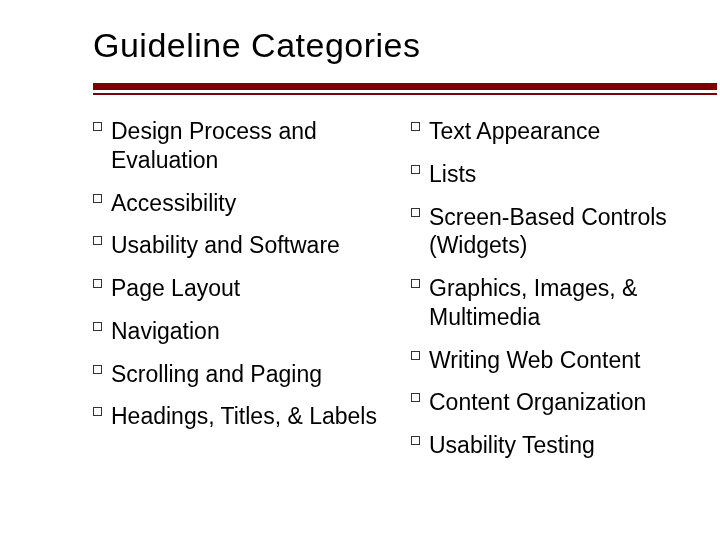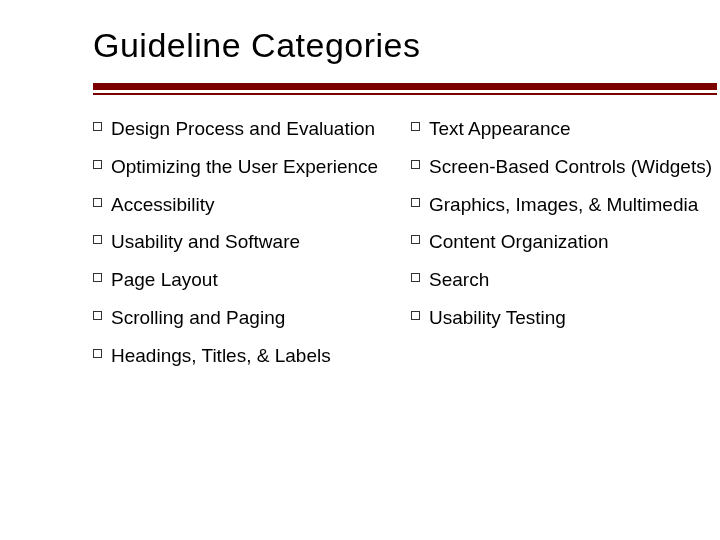--- a/index.html
+++ b/index.html
@@ -48,21 +48,21 @@
     flex: 1 1 50%;
   }
   ul.bullets {
     list-style: none;
     padding: 0;
     margin: 0;
   }
   ul.bullets li {
     position: relative;
     padding-left: 18px;
-    font-size: 19px;
+    font-size: 23px;
     line-height: 1.25;
     margin-bottom: 14px;
   }
   ul.bullets li .marker {
     position: absolute;
     left: 0;
     top: 5px;
     width: 9px;
     height: 9px;
     border: 1px solid #333;
@@ -81,35 +81,35 @@
 
   <div class="rule-wrap">
     <div class="rule-thick"></div>
     <div class="rule-thin"></div>
   </div>
 
   <div class="columns">
     <div class="col">
       <ul class="bullets">
         <li><span class="marker"></span><span class="txt">Design Process and Evaluation</span></li>
-        <li><span class="marker"></span><span class="txt">Optimizing the User Experience</span></li>
         <li><span class="marker"></span><span class="txt">Accessibility</span></li>
         <li><span class="marker"></span><span class="txt">Usability and Software</span></li>
         <li><span class="marker"></span></li>
         <li><span class="marker"></span><span class="txt">Page Layout</span></li>
+        <li><span class="marker"></span><span class="txt">Navigation</span></li>
         <li><span class="marker"></span><span class="txt">Scrolling and Paging</span></li>
         <li><span class="marker"></span><span class="txt">Headings, Titles, &amp; Labels</span></li>
       </ul>
     </div>
     <div class="col">
       <ul class="bullets">
         <li><span class="marker"></span><span class="txt">Text Appearance</span></li>
+        <li><span class="marker"></span><span class="txt">Lists</span></li>
         <li><span class="marker"></span><span class="txt">Screen-Based Controls (Widgets)</span></li>
         <li><span class="marker"></span><span class="txt">Graphics, Images, &amp; Multimedia</span></li>
-        <li><span class="marker"></span></li>
+        <li><span class="marker"></span><span class="txt">Writing Web Content</span></li>
         <li><span class="marker"></span><span class="txt">Content Organization</span></li>
-        <li><span class="marker"></span><span class="txt">Search</span></li>
         <li><span class="marker"></span><span class="txt">Usability Testing</span></li>
       </ul>
     </div>
   </div>
 
 </div>
 
 </body></html>

